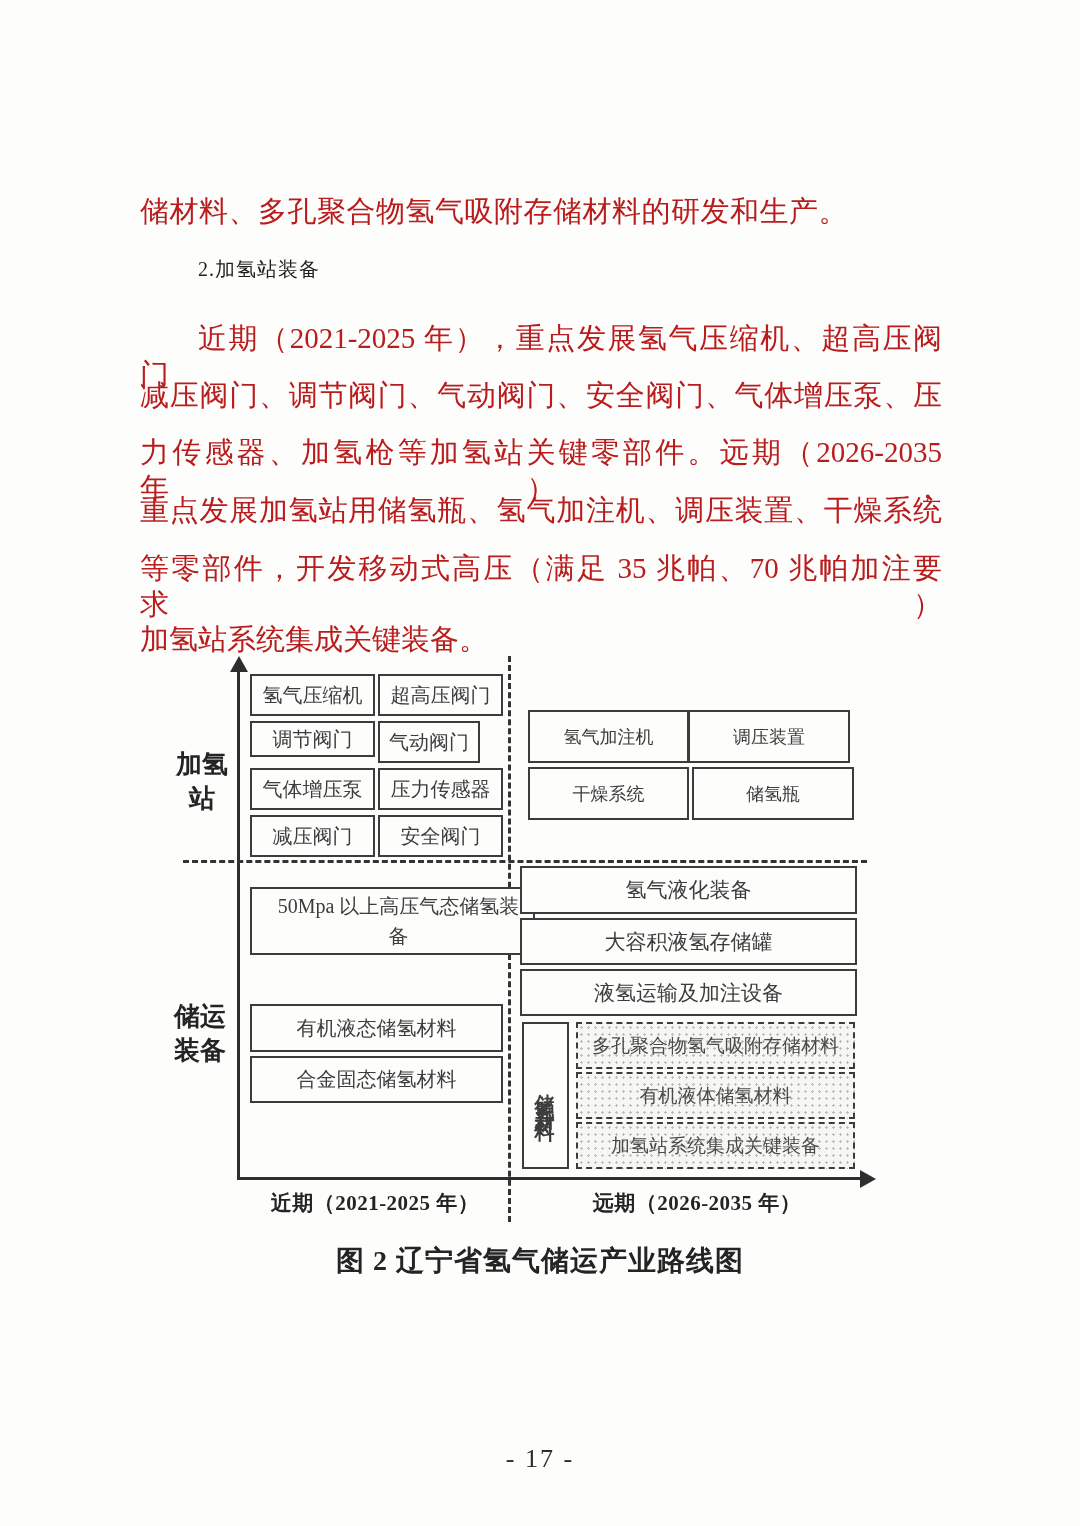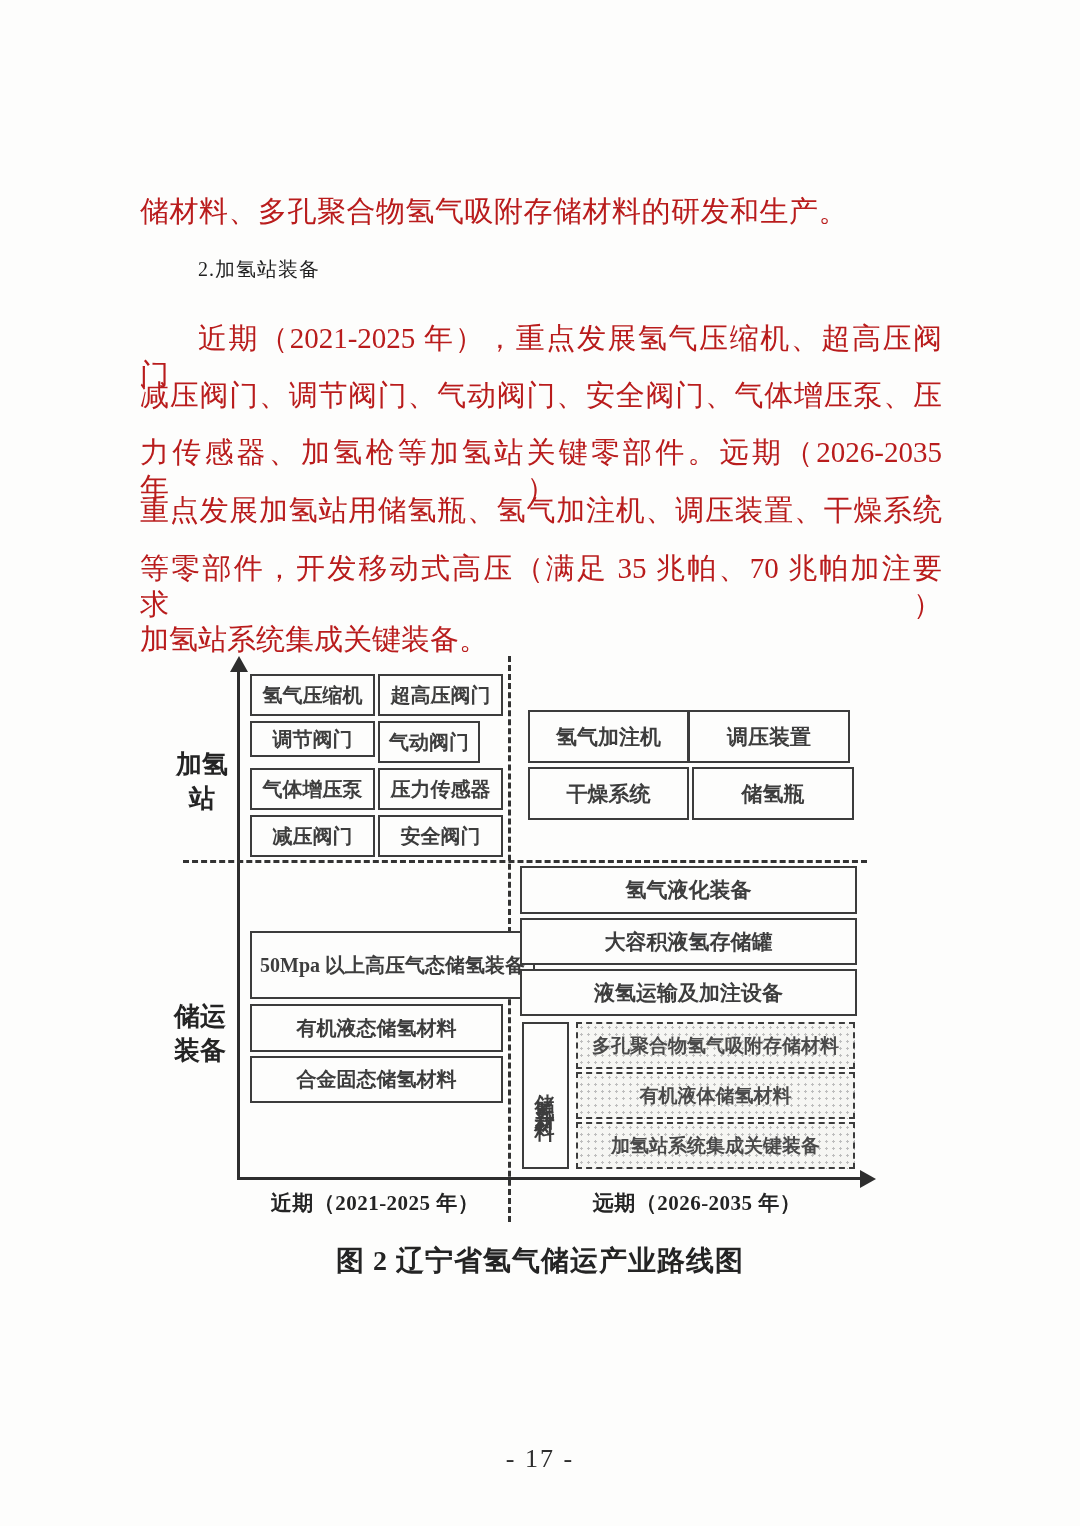--- a/index.html
+++ b/index.html
@@ -29,24 +29,24 @@
   
   #figure{position:absolute;left:0;top:0;width:1080px;height:1526px;}
   .axis{position:absolute;background:#2e2e2e;}
   .arrow{position:absolute;width:0;height:0;}
   .dash-v{position:absolute;border-left:3px dashed #333;}
   .dash-h{position:absolute;border-top:3px dashed #333;}
   .bx{
     position:absolute;box-sizing:border-box;
     border:2.5px solid #3c3c3c;background:#fdfdfc;
     display:flex;align-items:center;justify-content:center;
-    text-align:center;font-weight:bold;color:#3d3d3d;
+    text-align:center;font-weight:normal;color:#3d3d3d;
   }
   .bx.small{font-size:20px;}
-  .bx.mid{font-size:21px;}
+  .bx.mid{font-size:18px;}
   .bx.wide{font-size:21px;}
   .bx.two-line{font-size:20px;line-height:30px;padding:2px 4px;}
   .bx.dotted{
     border-style:dashed;font-size:19px;color:#4a4a4a;
     background-color:#f6f6f3;
     background-image:radial-gradient(circle,#bdbdbd 1.1px,rgba(0,0,0,0) 1.3px);
     background-size:7px 7px;
   }
   .rowlabel{
     position:absolute;text-align:center;
@@ -108,21 +108,21 @@
     <div class="bx small" style="left:250px;top:768px;width:125px;height:42px;">气体增压泵</div>
     <div class="bx small" style="left:378px;top:768px;width:125px;height:42px;">压力传感器</div>
     <div class="bx small" style="left:250px;top:815px;width:125px;height:42px;">减压阀门</div>
     <div class="bx small" style="left:378px;top:815px;width:125px;height:42px;">安全阀门</div>
 
     <div class="bx mid" style="left:528px;top:710px;width:161px;height:53px;">氢气加注机</div>
     <div class="bx mid" style="left:688px;top:710px;width:162px;height:53px;">调压装置</div>
     <div class="bx mid" style="left:528px;top:767px;width:161px;height:53px;">干燥系统</div>
     <div class="bx mid" style="left:692px;top:767px;width:162px;height:53px;">储氢瓶</div>
 
-    <div class="bx two-line" style="left:250px;top:931px;width:285px;height:68px;">50Mpa 以上高压气态储氢装备</div>
+    <div class="bx two-line" style="left:250px;top:887px;width:285px;height:68px;padding-left:16px;">50Mpa 以上高压气态储氢装备</div>
     <div class="bx small" style="left:250px;top:1004px;width:253px;height:48px;">有机液态储氢材料</div>
     <div class="bx small" style="left:250px;top:1056px;width:253px;height:47px;">合金固态储氢材料</div>
 
     <div class="bx wide" style="left:520px;top:866px;width:337px;height:48px;">氢气液化装备</div>
     <div class="bx wide" style="left:520px;top:918px;width:337px;height:47px;">大容积液氢存储罐</div>
     <div class="bx wide" style="left:520px;top:969px;width:337px;height:47px;">液氢运输及加注设备</div>
 
     <div class="vlabel" style="left:522px;top:1022px;width:47px;height:147px;">
       <span>储氢新材料</span>
     </div>

